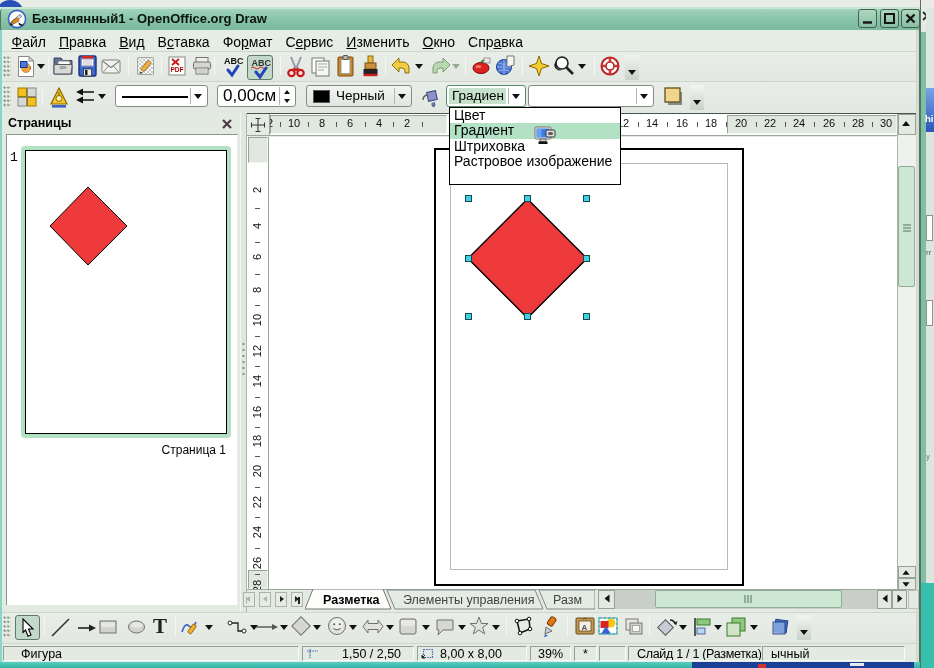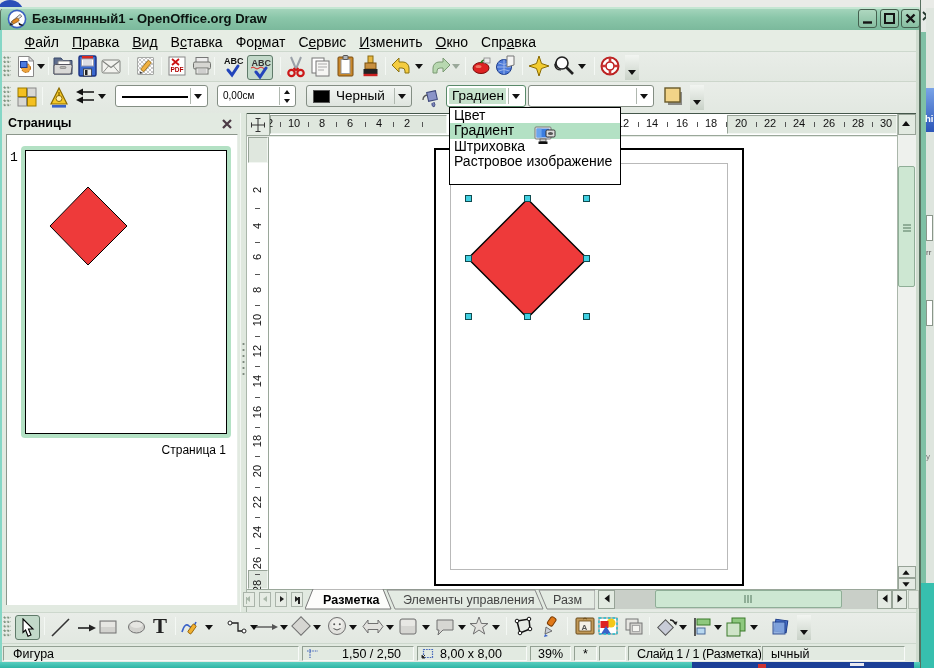--- a/index.html
+++ b/index.html
@@ -52,21 +52,21 @@
       <rect x="2" y="2" width="9" height="9" fill="none" stroke="#151515" stroke-width="2"></rect>
     </svg>
   </div>
 <div class="tbtn" style="left:901px">
     <svg width="13" height="13">
       <path d="M2.5 2.5 L10.5 10.5 M10.5 2.5 L2.5 10.5" stroke="#151515" stroke-width="2.4"></path>
     </svg>
   </div>
 
 <div class="abs" style="left:1px;top:30px;width:918px;height:22px;background:#e6ede4;border-bottom:1px solid #cdd8cd">
- <div style="padding-left:17px;padding-top:0">
+ <div style="padding-left:4px;padding-top:0">
   <span class="menu-item"><u>Ф</u>айл</span><span class="menu-item"><u>П</u>равка</span><span class="menu-item"><u>В</u>ид</span><span class="menu-item">В<u>с</u>тавка</span><span class="menu-item">Фо<u>р</u>мат</span><span class="menu-item">С<u>е</u>рвис</span><span class="menu-item"><u>И</u>зменить</span><span class="menu-item"><u>О</u>кно</span><span class="menu-item">Спр<u>а</u>вка</span>
  </div>
 </div>
 
 <div class="abs" id="tb1" style="left:1px;top:52px;width:918px;height:30px;background:linear-gradient(#e9ede8,#e2e8e1);border-bottom:1px solid #ccd6cb"></div>
 <div class="grip" style="left:3px;top:56px;height:22px"></div>
 
 <div class="abs" id="tb2" style="left:1px;top:82px;width:918px;height:31px;background:linear-gradient(#e9ede8,#e2e8e1)"></div>
 <div class="grip" style="left:3px;top:86px;height:22px"></div>
 
@@ -191,21 +191,21 @@
 <div class="abs" style="left:898px;top:578px;width:18px;height:12px;background:#e4eae3;border:1px solid #97a397"></div>
 <div class="arr abs" style="left:902px;top:582px;transform:scale(0.9)"></div>
 
 <div class="abs" style="left:247px;top:589px;width:670px;height:21px;background:#e2eae1;border-top:1px solid #9aa79a"></div>
 <div class="abs" id="tabs" style="left:247px;top:590px;width:670px;height:20px"></div>
 
 <div class="abs" id="tbd" style="left:1px;top:612px;width:918px;height:31px;background:linear-gradient(#e9ede8,#e2e8e1);border-top:1px solid #cdd8cd"></div>
 <div class="grip" style="left:3px;top:616px;height:22px"></div>
 
 <div class="abs" style="left:1px;top:643px;width:918px;height:18px;background:#e2eae1;border-top:1px solid #cdd8cd"></div>
-<div class="field" style="left:3px;width:296px;padding-left:9px">Фигура</div>
+<div class="field" style="left:3px;width:296px;padding-left:17px">Фигура</div>
 <div class="field" style="left:302px;width:112px"><span style="margin-left:34px">1,50 / 2,50</span></div>
 <div class="field" style="left:417px;width:110px"><span style="margin-left:17px">8,00 x 8,00</span></div>
 <svg class="abs" style="left:306px;top:648px" width="13" height="11" viewBox="0 0 13 11">
     <path d="M1 3 h11 M4 1 v9" stroke="#4466bb" stroke-width="1.2" stroke-dasharray="1.6 1"></path>
   </svg>
 <svg class="abs" style="left:421px;top:648px" width="13" height="11" viewBox="0 0 13 11">
     <rect x="2.5" y="1.5" width="9" height="8" fill="none" stroke="#4466bb" stroke-width="1.2" stroke-dasharray="1.6 1"></rect>
     <path d="M1 10 l3-3 M1 7 v3 h3" stroke="#333" stroke-width="1"></path>
   </svg>
 <div class="field" style="left:530px;width:41px;text-align:center;padding-left:0">39%</div>
@@ -405,21 +405,21 @@
  <path d="M9 1.5 L2 5 L9 8.5 z" fill="#111"></path>
  <path d="M9 9.5 L2 13 L9 16.5 z" fill="#111"></path>
 </svg>
 <div class="arr abs" style="left:98px;top:94px"></div>
 <div class="combo" style="left:115px;top:85px;width:93px">
  <div style="position:absolute;left:6px;top:10px;width:66px;height:2px;background:#000"></div>
  <div class="cbtn">
       <div class="arr"></div>
     </div>
 </div>
-<div class="combo" style="left:217px;top:85px;width:79px;font-size:10px;line-height:20px;padding-left:5px">0,00см
+<div class="combo" style="left:217px;top:85px;width:79px;font-size:17px;line-height:20px;padding-left:5px">0,00см
  <div style="position:absolute;right:2px;top:1px;width:14px;height:9px;border-left:1px solid #b0b8b0;display:flex;align-items:center;justify-content:center">
       <div style="width:0;height:0;border-left:3.5px solid transparent;border-right:3.5px solid transparent;border-bottom:4.5px solid #111"></div>
     </div>
  <div style="position:absolute;right:2px;top:10px;width:14px;height:9px;border-left:1px solid #b0b8b0;display:flex;align-items:center;justify-content:center">
       <div style="width:0;height:0;border-left:3.5px solid transparent;border-right:3.5px solid transparent;border-top:4.5px solid #111"></div>
     </div>
 </div>
 <div class="combo" style="left:306px;top:85px;width:106px;font-size:13.5px;line-height:20px;background:linear-gradient(#f2f5f2,#dfe5df)">
  <div style="position:absolute;left:6px;top:4px;width:17px;height:13px;background:#000;border:1px solid #555"></div>
  <div style="position:absolute;left:29px">Черный</div>

